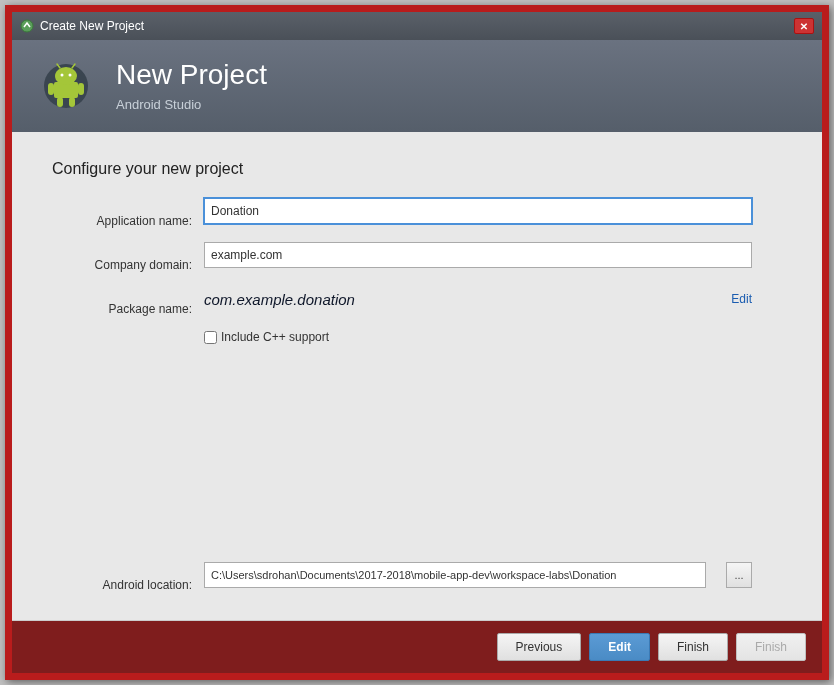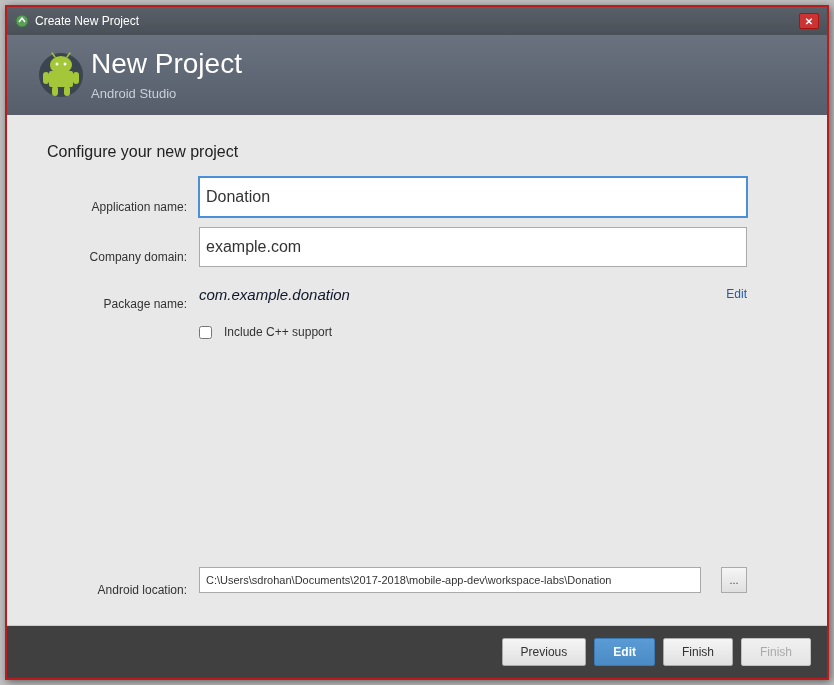--- a/index.html
+++ b/index.html
@@ -15,21 +15,21 @@
       background: #c0c0c0;
       display: flex;
       align-items: center;
       justify-content: center;
     }
 
     .window {
       width: 824px;
       height: 675px;
       background: #e8e8e8;
-      border: 2px solid #b91c1c;
+      border: 7px solid #b91c1c;
       box-shadow: 2px 2px 8px rgba(0,0,0,0.5);
       display: flex;
       flex-direction: column;
     }
 
     .title-bar {
       background: linear-gradient(to bottom, #5a6069, #4a5058);
       height: 28px;
       display: flex;
       align-items: center;
@@ -67,23 +67,24 @@
       align-items: center;
       justify-content: center;
       cursor: pointer;
       font-size: 10px;
       color: white;
       font-weight: bold;
     }
 
     .header-section {
       background: linear-gradient(to bottom, #6a7280, #555e6a);
-      padding: 10px 24px;
-      display: flex;
-      align-items: center;
+      padding: 16px 24px;
+      display: flex;
+      align-items: center;
+      gap: 20px;
       flex-shrink: 0;
     }
 
     .header-text-group {
       display: flex;
       flex-direction: column;
     }
 
     .header-title {
       color: white;
@@ -125,22 +126,22 @@
       font-size: 12px;
       color: #333;
       text-align: right;
       margin-top: 20px;
     }
 
     .form-input {
       height: 26px;
       border: 1px solid #aaa;
       background: white;
-      padding: 19px 6px;
-      font-size: 16px;
+      padding: 5px 6px;
+      font-size: 12px;
       color: #333;
       outline: none;
     }
 
     .form-input.active {
       border-color: #4a90d9;
       box-shadow: 0 0 0 1px #4a90d9;
     }
 
     .package-name-row {
@@ -159,21 +160,21 @@
     .edit-link {
       font-size: 12px;
       color: #1a5cb0;
       cursor: pointer;
       text-decoration: none;
     }
 
     .checkbox-row {
       display: flex;
       align-items: center;
-      gap: 12px;
+      gap: 4px;
       margin-top: 4px;
     }
 
     .checkbox-row input[type="checkbox"] {
       width: 13px;
       height: 13px;
       cursor: pointer;
     }
 
     .checkbox-label {
@@ -219,21 +220,21 @@
       cursor: pointer;
       display: flex;
       align-items: center;
       justify-content: center;
       font-size: 11px;
       color: #444;
       flex-shrink: 0;
     }
 
     .footer {
-      background: #404040;
+      background: #7f1d1d;
       border-top: 1px solid #ccc;
       padding: 12px 16px;
       display: flex;
       justify-content: flex-end;
       align-items: flex-end;
       gap: 8px;
       flex-shrink: 0;
     }
 
     .btn {

